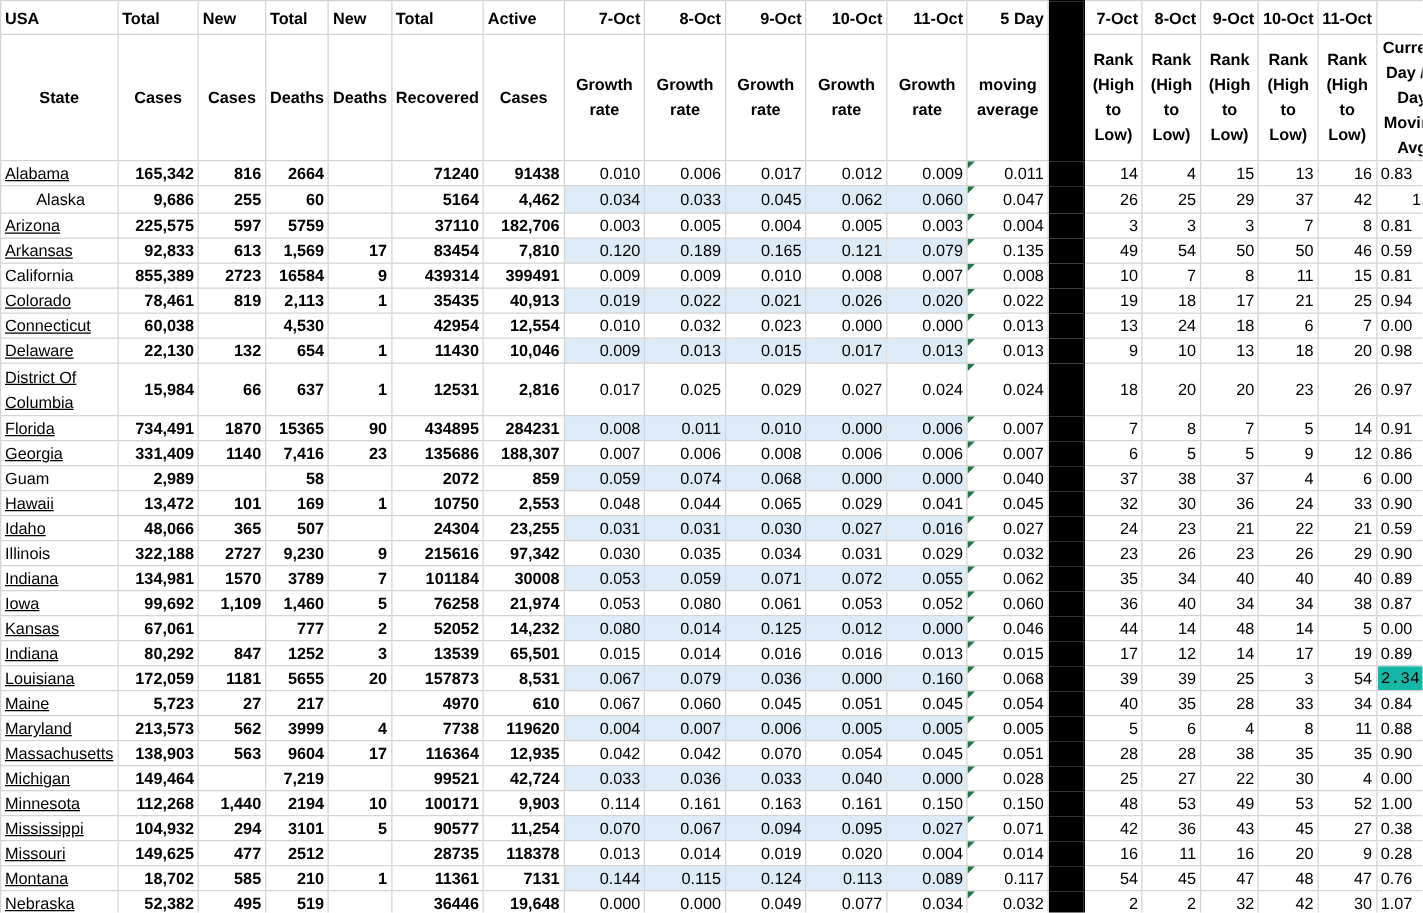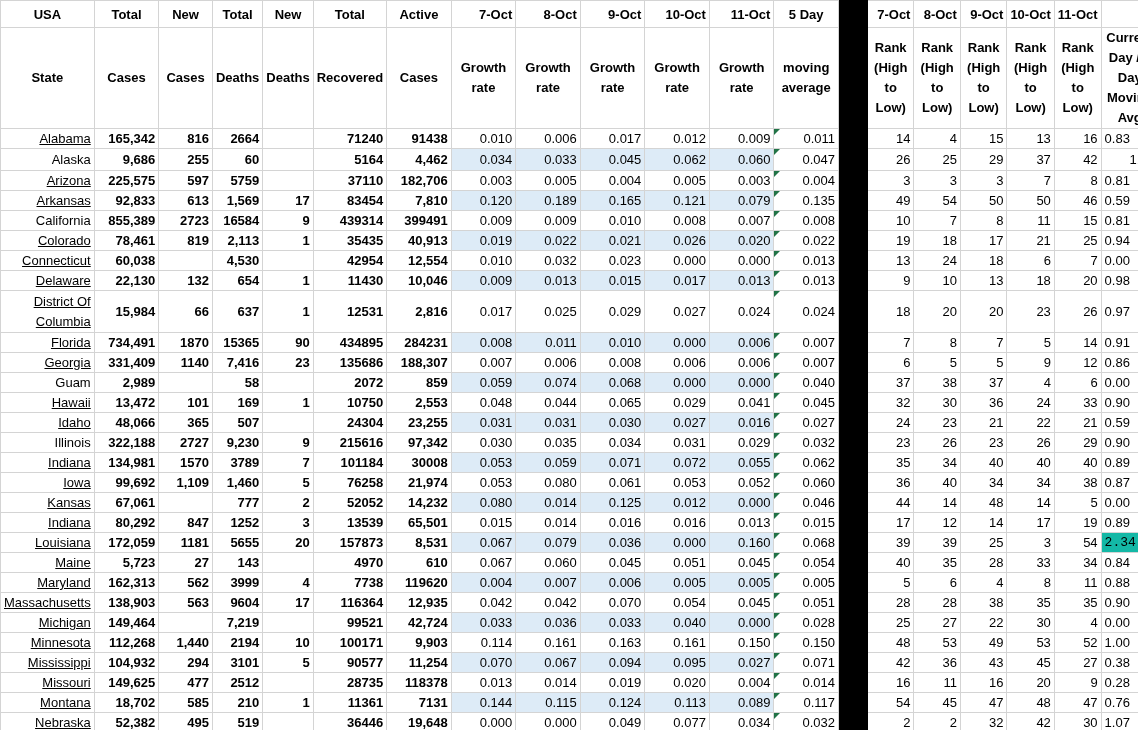--- a/index.html
+++ b/index.html
@@ -1,23 +1,23 @@
 <!DOCTYPE html>
 <html><head>
 <meta charset="utf-8">
 <style>
   html, body { margin:0; padding:0; background:#fff; }
   body { width:1138px; height:730px; overflow:hidden; font-family:"Liberation Sans", "DejaVu Sans", sans-serif; font-size:13px; color:#000; position:relative; }
   table { border-collapse:collapse; table-layout:fixed; position:absolute; left:0; top:0; }
   td { border:1px solid #d4d4d4; padding:0 3px; white-space:nowrap; overflow:hidden; height:19px; line-height:19px; }
-  tr.h1 td { height:26px; font-weight:bold; text-align:center; }
+  tr.h1 td { height:26px; font-weight:bold; }
   tr.h2 td { height:99px; font-weight:bold; text-align:center; white-space:normal; line-height:20px; vertical-align:middle; }
   td.num { text-align:right; }
   td.b { font-weight:bold; }
-  td.state { text-align:right; }
+  td.state { text-align:left; }
   td.state span.u { text-decoration:underline; }
   td.shade { background:#ddebf7; }
   td.pink { background:#14b8a6;font-family:Liberation Mono, monospace; }
   td.sep { background:#000; border-color:#000; padding:0; }
   td.ctr { text-align:left; }
   td.tri { position:relative; }
   td.tri::before { content:""; position:absolute; left:0; top:0; border-top:6px solid #217346; border-right:6px solid transparent; }
   tr.tall td { height:41px; line-height:19px; }
   tr.tall td.state { white-space:normal; line-height:20px;margin-top:17px; }
   tr.r2 td { height:21px;padding-left:28px; }
@@ -55,21 +55,21 @@
         <td>New</td>
         <td>Total</td>
         <td>New</td>
         <td>Total</td>
         <td>Active</td>
         <td style="text-align: right;">7-Oct</td>
         <td style="text-align: right;">8-Oct</td>
         <td style="text-align: right;">9-Oct</td>
         <td style="text-align: right;">10-Oct</td>
         <td style="text-align: right;">11-Oct</td>
-        <td style="text-align: center;">5 Day</td>
+        <td style="text-align: right;">5 Day</td>
         <td class="sep"></td>
         <td style="text-align: right;">7-Oct</td>
         <td style="text-align: right;">8-Oct</td>
         <td style="text-align: right;">9-Oct</td>
         <td style="text-align: right;">10-Oct</td>
         <td style="text-align: right;">11-Oct</td>
         <td></td>
       </tr>
     <tr class="h2" id="hdr2">
         <td>State</td>
@@ -532,41 +532,41 @@
         <td class="num">39</td>
         <td class="num">25</td>
         <td class="num">3</td>
         <td class="num">54</td>
         <td class="ctr pink">2.34</td>
       </tr>
       <tr>
         <td class="state"><span class="u">Maine</span></td>
         <td class="num b">5,723</td>
         <td class="num b">27</td>
-        <td class="num b">143</td>
+        <td class="num b">217</td>
         <td class="num b"></td>
         <td class="num b">4970</td>
         <td class="num b">610</td>
         <td class="num">0.067</td>
         <td class="num">0.060</td>
         <td class="num">0.045</td>
         <td class="num">0.051</td>
         <td class="num">0.045</td>
         <td class="num tri">0.054</td>
         <td class="sep"></td>
         <td class="num">40</td>
         <td class="num">35</td>
         <td class="num">28</td>
         <td class="num">33</td>
         <td class="num">34</td>
         <td class="ctr">0.84</td>
       </tr>
       <tr>
         <td class="state"><span class="u">Maryland</span></td>
-        <td class="num b">162,313</td>
+        <td class="num b">213,573</td>
         <td class="num b">562</td>
         <td class="num b">3999</td>
         <td class="num b">4</td>
         <td class="num b">7738</td>
         <td class="num b">119620</td>
         <td class="num shade">0.004</td>
         <td class="num shade">0.007</td>
         <td class="num shade">0.006</td>
         <td class="num shade">0.005</td>
         <td class="num shade">0.005</td>

